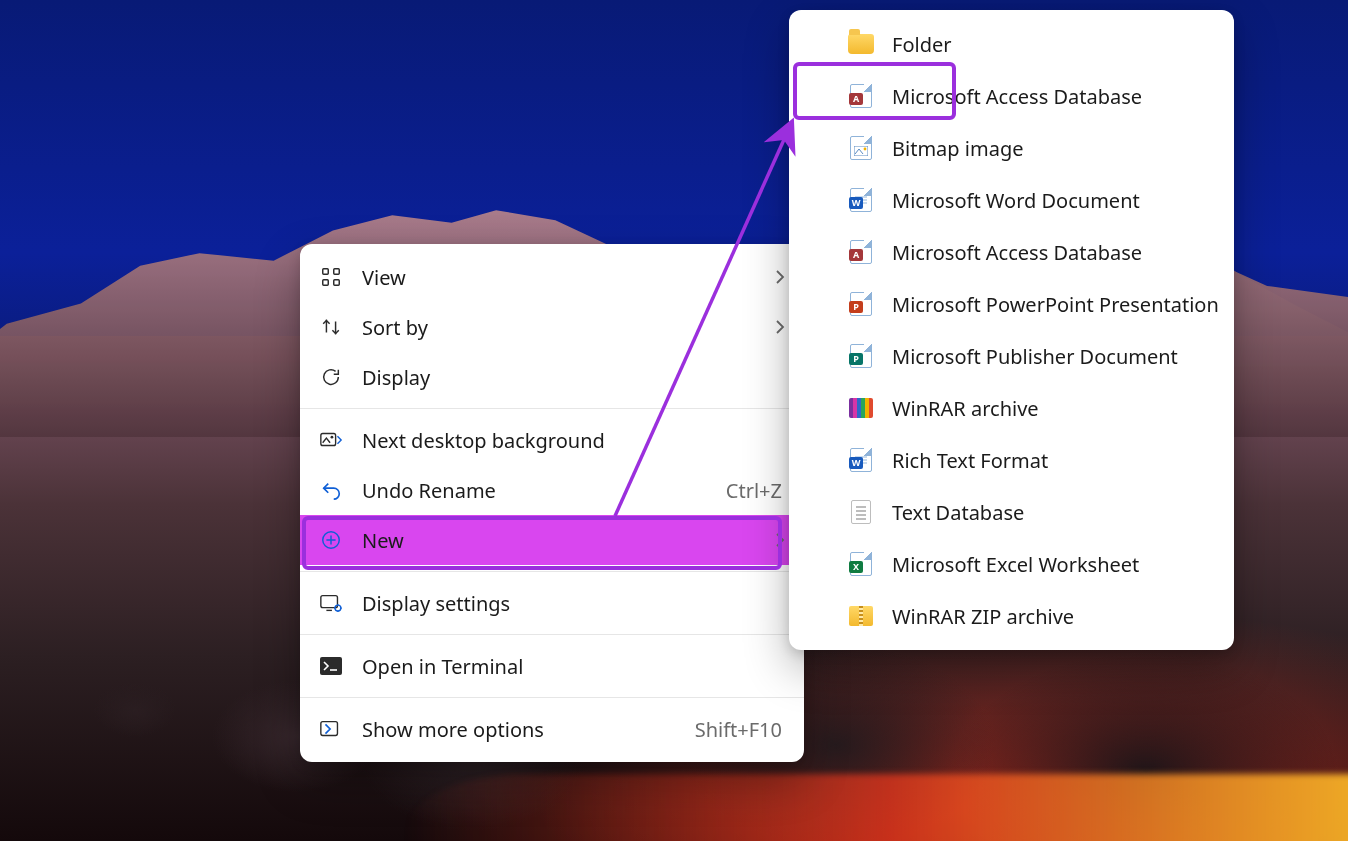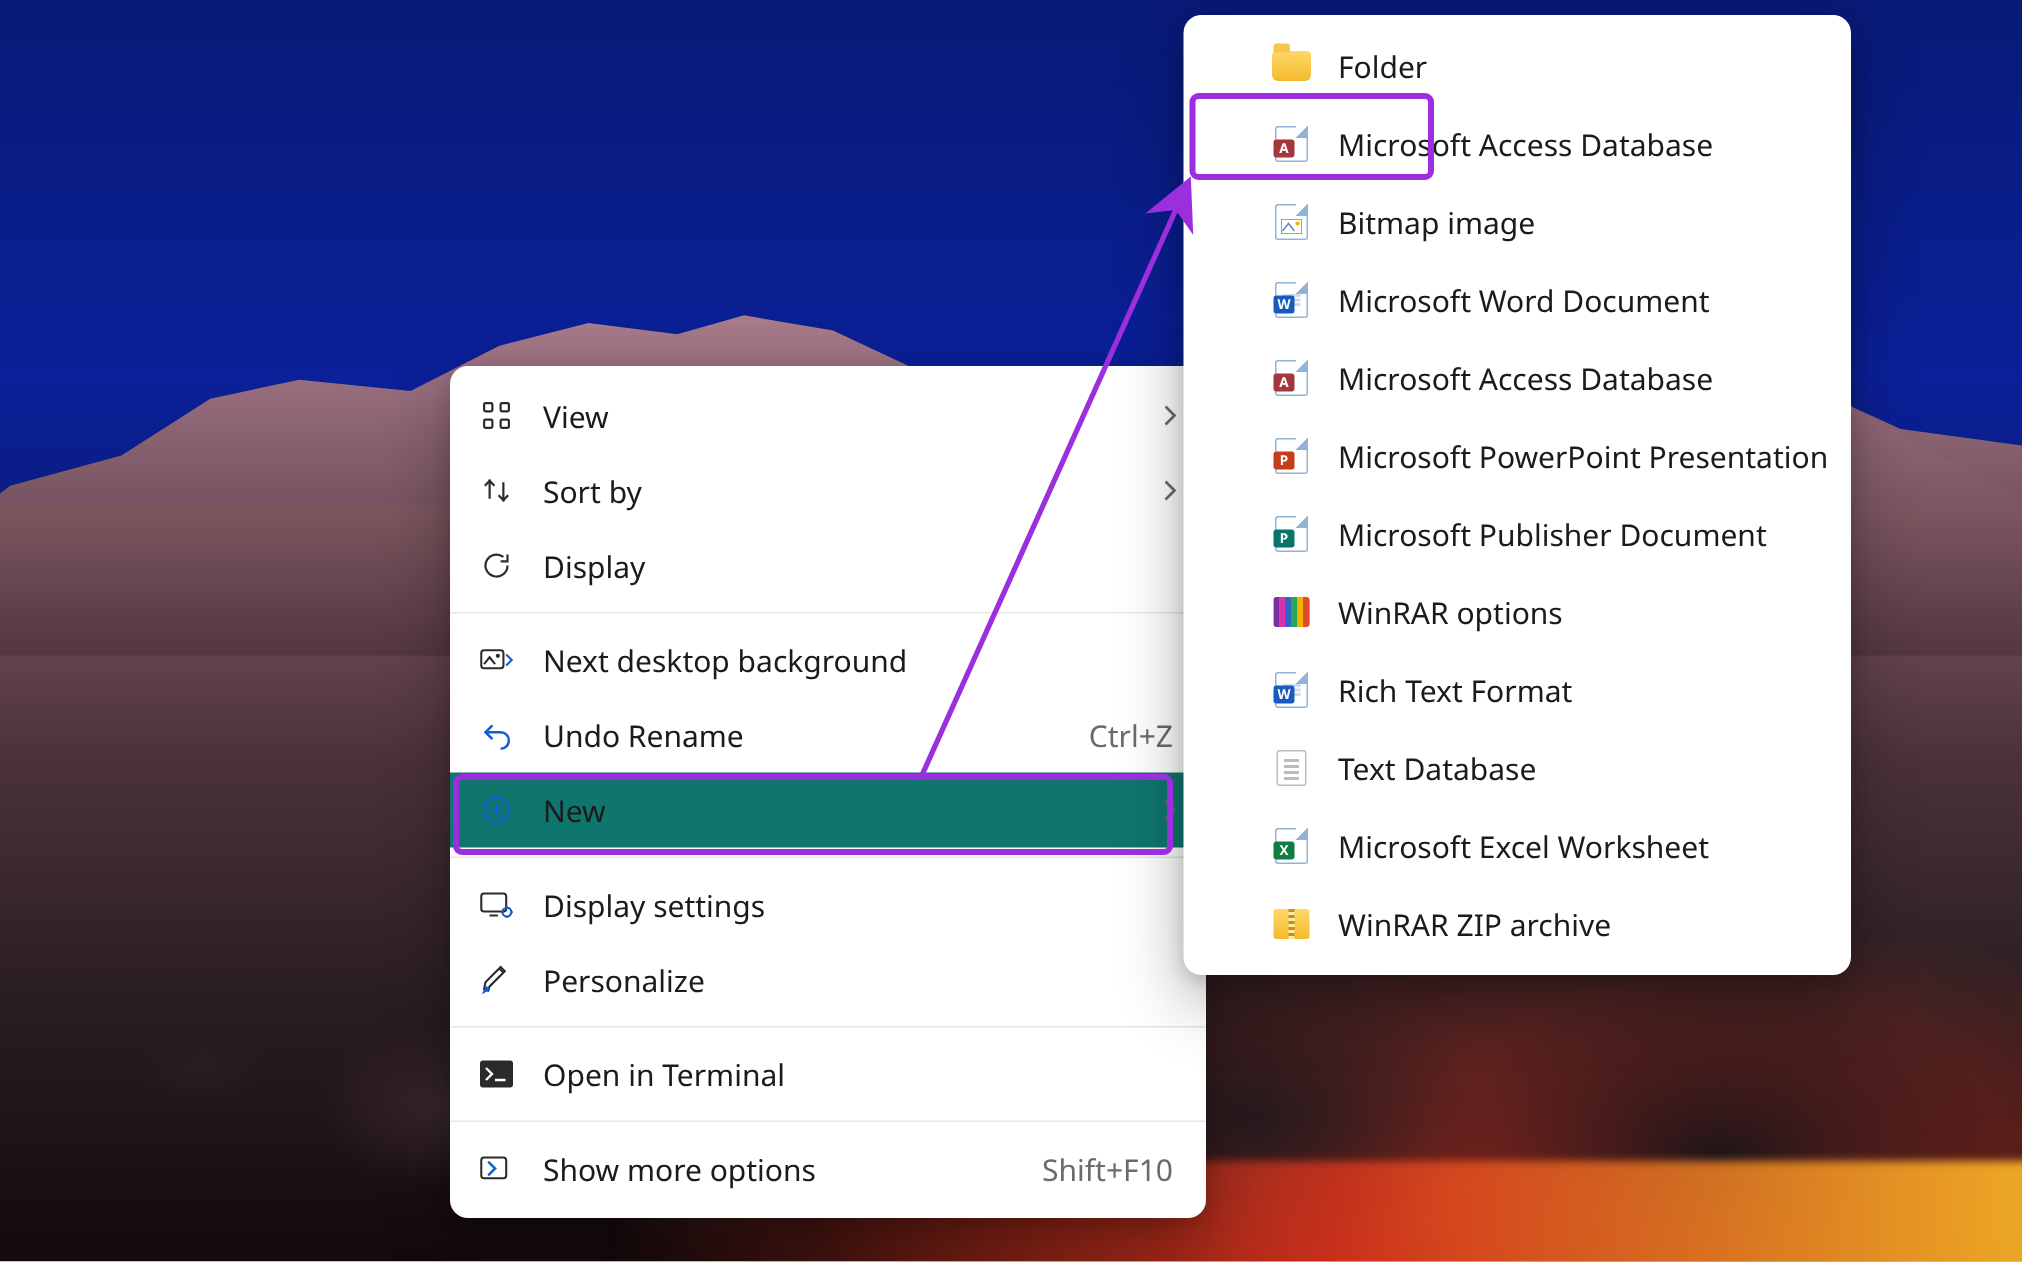--- a/index.html
+++ b/index.html
@@ -78,21 +78,21 @@
       padding: 8px 0;
     }
     .context-menu .item {
       display: flex;
       align-items: center;
       gap: 18px;
       height: 50px;
       padding: 0 18px 0 18px;
       cursor: default;
     }
-    .context-menu .item.hovered { background: #0f766e; }
+    .context-menu .item.hovered { background: #d946ef; }
     .context-menu .icon {
       flex: 0 0 26px;
       width: 26px;
       height: 26px;
       display:flex;
       align-items:center;
       justify-content:center;
     }
     .context-menu .label { flex: 1 1 auto; white-space: nowrap; }
     .context-menu .shortcut { color:#6b6b6b; font-size:20px; padding-right:4px; }
@@ -313,31 +313,20 @@
         <rect x="2" y="3" width="18" height="13" rx="2"></rect>
           <path d="M8 19h6"></path>
         <circle cx="20.5" cy="16.5" r="3.2" stroke="#0f5fd6"></circle>
         <path d="M20.5 13.3v-1M20.5 20.8v-1M17.3 16.5h-1M24.7 16.5h-1" stroke="#0f5fd6"></path>
       </svg>
     </span>
     <span class="label">Display settings</span>
     <span class="chev"></span>
   </div>
 
-  <div class="item">
-    <span class="icon">
-      <svg width="24" height="22" viewBox="0 0 26 22" fill="none" stroke="#2b2b2b" stroke-width="1.5">
-        <path d="M4 18l3 1 1-3L19 5l-3-3L5 13l-1 5z" fill="none"></path>
-        <path d="M15 3l3 3"></path>
-        <path d="M6 16l-2 4 4-2" fill="#0f5fd6" stroke="#0f5fd6"></path>
-      </svg>
-    </span>
-    <span class="label">Personalize</span>
-    <span class="chev"></span>
-  </div>
 
   <hr>
 
   <div class="item">
     <span class="icon">
       <svg width="24" height="20" viewBox="0 0 24 20">
         <rect x="1" y="1" width="22" height="18" rx="2" fill="#2b2b2b"></rect>
         <path d="M5 6l4 4-4 4" stroke="#fff" stroke-width="1.6" fill="none"></path>
         <path d="M11 14h7" stroke="#fff" stroke-width="1.6"></path>
       </svg>
@@ -433,21 +422,21 @@
           <span class="stamp" style="background:#077568">P</span>
         </span>
     </span>
     <span class="label">Microsoft Publisher Document</span>
   </div>
 
   <div class="item">
     <span class="icon">
         <span class="rar-glyph"></span>
       </span>
-    <span class="label">WinRAR options</span>
+    <span class="label">WinRAR archive</span>
   </div>
 
   <div class="item">
     <span class="icon">
       <span class="fileicon">
           <span class="fold"></span>
           <span class="lines"></span>
           <span class="stamp" style="background:#185abd">W</span>
         </span>
     </span>

